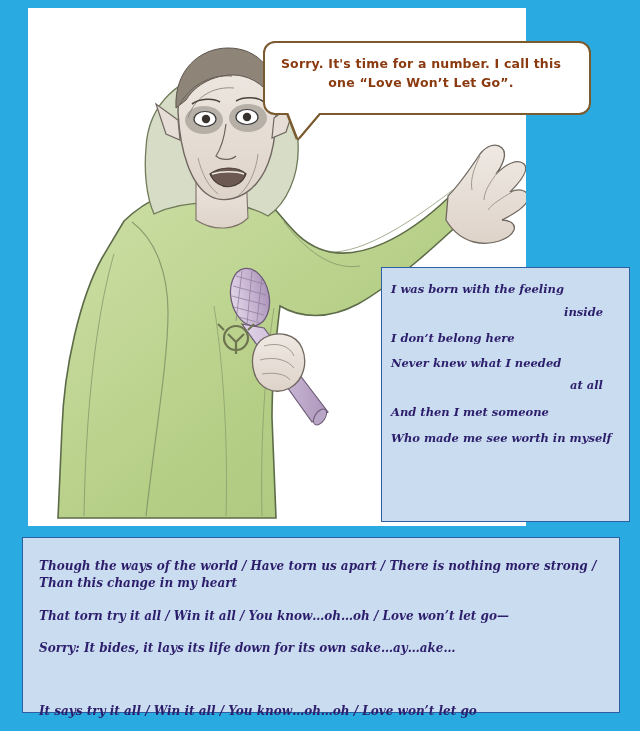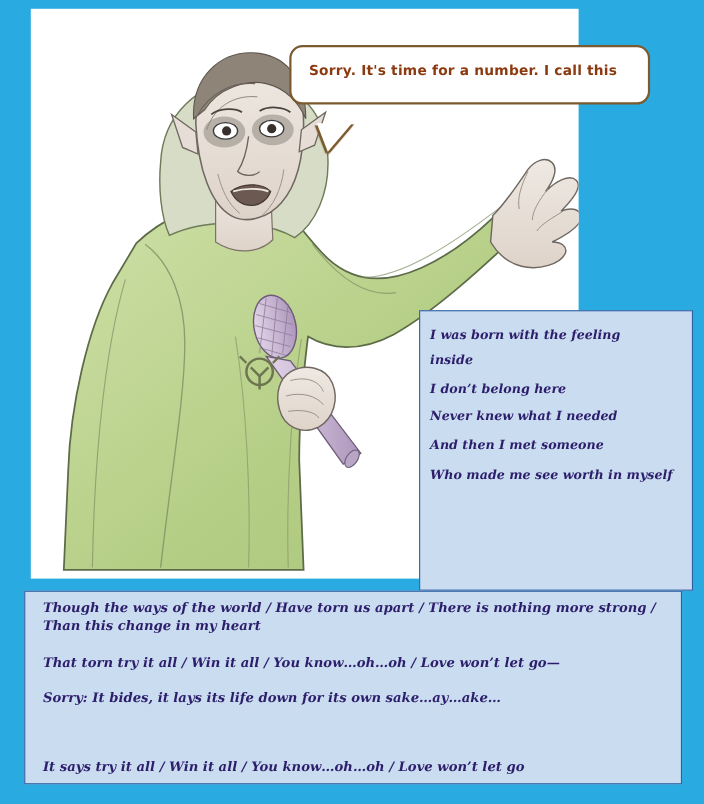--- a/index.html
+++ b/index.html
@@ -30,21 +30,21 @@
     height: 518px;
     background: #ffffff;
   }
 
   
   .balloon {
     position: absolute;
     left: 263px;
     top: 41px;
     width: 328px;
-    height: 54px;
+    height: 74px;
     background: #ffffff;
     border: 2px solid #7a5a2e;
     border-radius: 12px;
     box-sizing: border-box;
     padding: 12px 14px 8px 2px;
     color: #8B3A10;
     font-family: "DejaVu Sans", sans-serif;
     font-size: 12.5px;
     font-weight: 600;
     line-height: 1.5;
@@ -68,37 +68,37 @@
     background: #C9DCF0;
     border: 1px solid #2E5FA3;
     box-sizing: border-box;
     color: #2D1E6B;
     font-family: "DejaVu Serif", serif;
     font-style: italic;
     font-weight: 600;
   }
   #verse-box {
     left: 381px;
-    top: 282px;
+    top: 267px;
     width: 249px;
     height: 255px;
     padding: 14px 10px 10px 9px;
     font-size: 11.5px;
     line-height: 1.35;
   }
   #verse-box .line { margin-bottom: 11px; white-space: nowrap; }
-  #verse-box .line.indent { padding-right: 16px; margin-top: -4px; }
+  #verse-box .line.indent { text-align: right; padding-right: 16px; margin-top: -4px; }
   #verse-box .line.tight { margin-bottom: 9px; }
 
   #chorus-box {
     left: 22px;
     top: 537px;
     width: 598px;
     height: 176px;
-    padding: 6px 16px;
+    padding: 20px 16px;
     font-size: 12px;
     line-height: 1.45;
   }
   #chorus-box .line { margin-bottom: 15px; }
   #chorus-box .line:last-child { margin-bottom: 0; margin-top: 45px; }
 
   
   .art-svg { position: absolute; left: 28px; top: 8px; }
 
   .no-sel { user-select: none; }
@@ -236,28 +236,30 @@
       <circle cx="0" cy="0" r="12" fill="none" stroke="#6c7450" stroke-width="2.2"></circle>
       <path d="M-8 -4 L 0 4 L 8 -4" fill="none" stroke="#6c7450" stroke-width="2.2"></path>
       <path d="M0 4 L 0 16" fill="none" stroke="#6c7450" stroke-width="2.2"></path>
       <path d="M-12 -8 L -18 -14" fill="none" stroke="#6c7450" stroke-width="2"></path>
       <path d="M12 -8 L 18 -14" fill="none" stroke="#6c7450" stroke-width="2"></path>
     </g>
   </svg>
 
   <div class="balloon">
     <div>Sorry.  It's time for a number.  I call this</div>
+    <div>one “Love Won’t Let Go”.</div>
   </div>
   <div class="balloon-tail"></div>
 
   <div class="lyric-box" id="verse-box">
     <div class="line">I was born with the feeling</div>
     <div class="line indent">inside</div>
     <div class="line tight">I don’t belong here</div>
     <div class="line">Never knew what I needed</div>
+    <div class="line indent">at all</div>
     <div class="line">And then I met someone</div>
     <div class="line">Who made me see worth in myself</div>
   </div>
 
   <div class="lyric-box" id="chorus-box">
     <div class="line">Though the ways of the world  /  Have torn us apart  /  There is nothing more strong  /  Than this change in my heart</div>
     <div class="line">That torn try it all  /  Win it all  /  You know…oh…oh  /  Love won’t let go—</div>
     <div class="line">Sorry:  It bides, it lays its life down for its own sake…ay…ake…</div>
     <div class="line">It says try it all  /  Win it all  / You know…oh…oh  /  Love won’t let go</div>
   </div>

